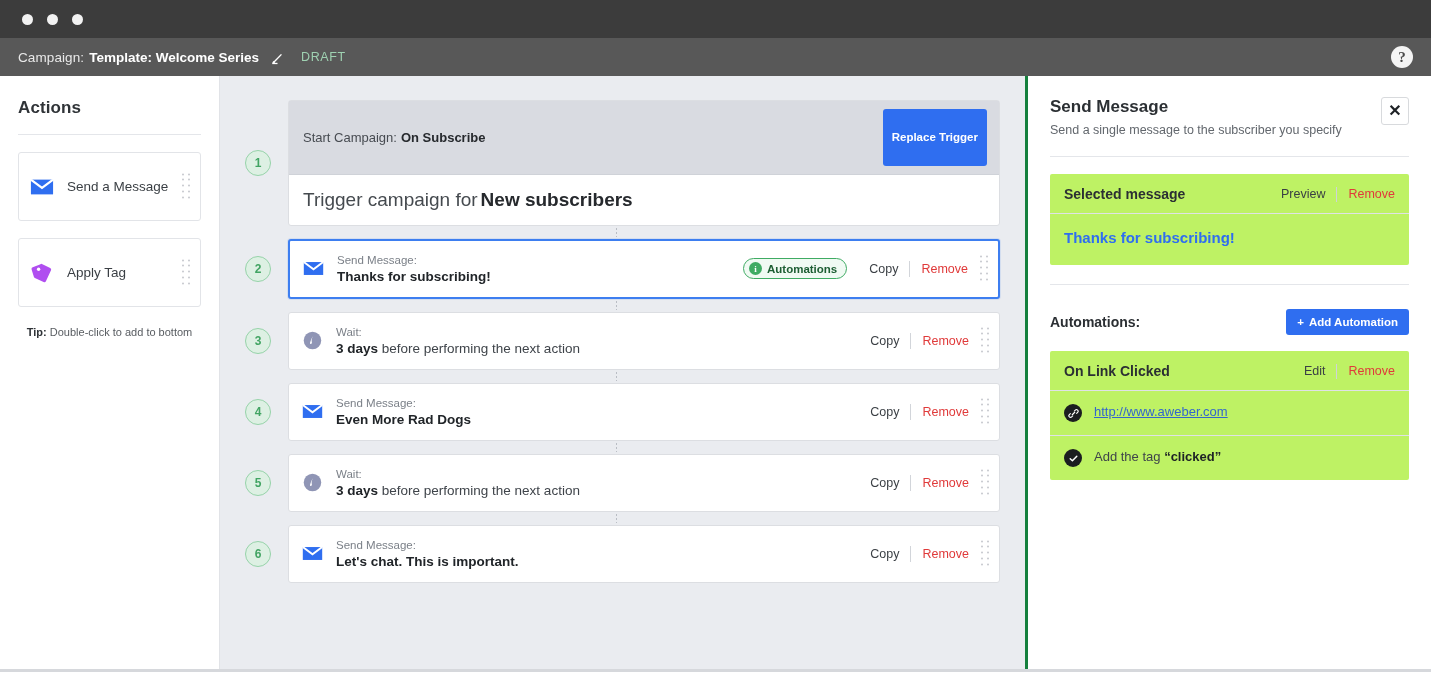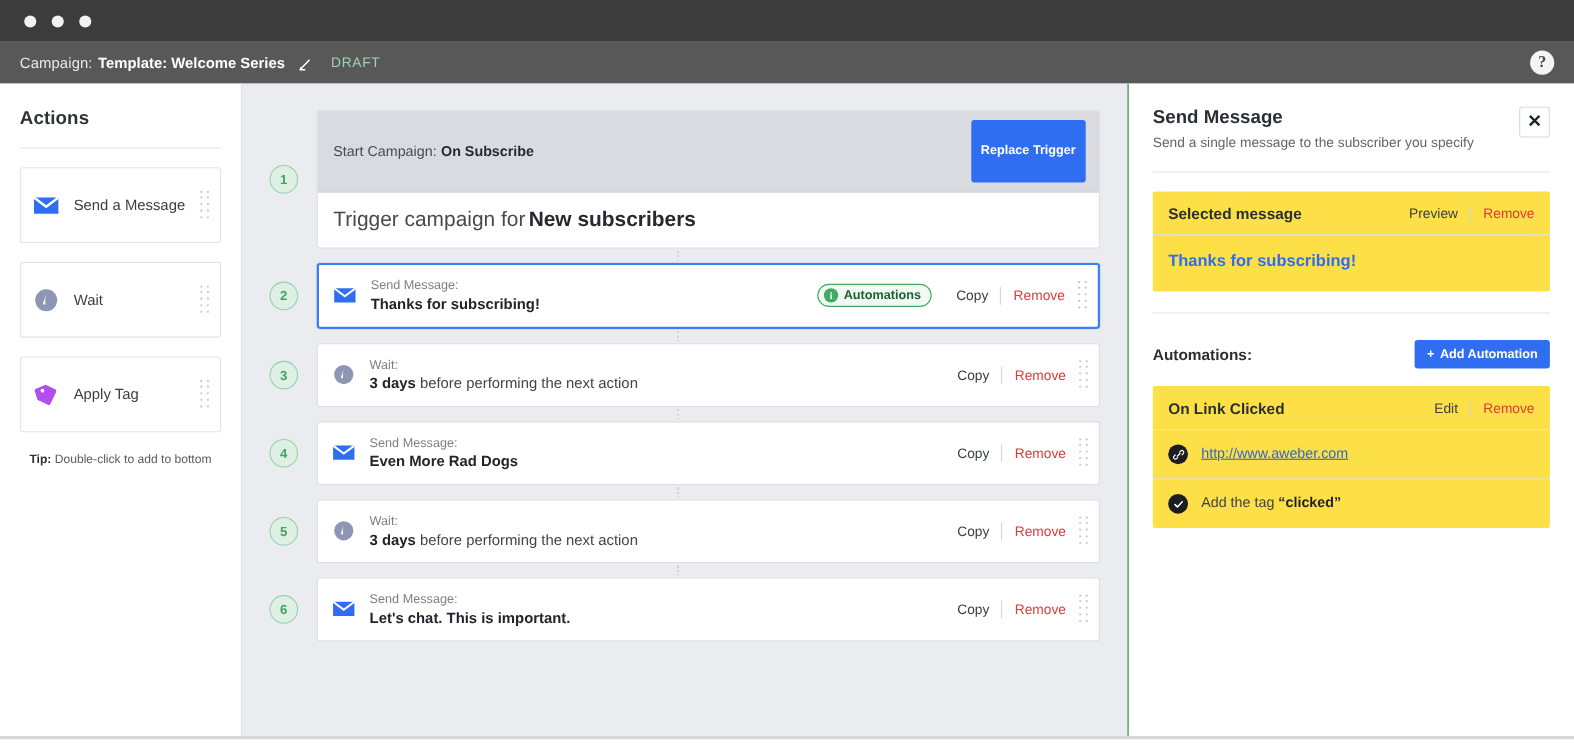--- a/index.html
+++ b/index.html
@@ -175,36 +175,36 @@
   }
   .connector i {
     position: absolute; left: 328px; top: 2px;
     width: 1px; height: 9px;
     background: repeating-linear-gradient(to bottom, #b9bdc4 0 2px, transparent 2px 4px);
   }
 
   
   .side {
     width: 406px; flex: 0 0 406px; background: #ffffff;
-    border-left: 1px solid #15803d;
+    border-left: 3px solid #15803d;
     padding: 21px 22px 0 22px; position: relative;
   }
   .side-head { display: flex; align-items: flex-start; }
   .side-title { font-size: 17px; font-weight: bold; color: #2b2f33; }
   .side-sub { font-size: 12.5px; color: #62676d; margin-top: 5px; line-height: 1.3; }
   .closebtn {
     margin-left: auto; width: 28px; height: 28px;
     border: 1px solid #d8dadd; border-radius: 3px; background: #fff;
     display: flex; align-items: center; justify-content: center;
     font-size: 16px; font-weight: bold; color: #1d2125; line-height: 1;
   }
   .side-divider { height: 1px; background: #e4e6ea; margin: 18px 0 0 0; }
 
   .panel-box {
-    background: #fde047; border-radius: 2px; margin-top: 17px;
+    background: #bef264; border-radius: 2px; margin-top: 17px;
   }
   .panel-box-head {
     display: flex; align-items: center; padding: 12px 14px 11px 14px;
     border-bottom: 1px solid #dfe2e6;
   }
   .panel-box-title { font-size: 14px; font-weight: bold; color: #2b2f33; }
   .pb-actions { margin-left: auto; display: flex; align-items: center; }
   .pb-link { font-size: 12.5px; color: #3a3f44; }
   .pb-link.danger { color: #e03a3a; }
   .pb-sep { width: 1px; height: 15px; background: #cfd3d8; margin: 0 11px; }
@@ -283,41 +283,20 @@
             <i></i>
             <i></i>
             <i></i>
             <i></i>
             <i></i>
             <i></i>
             <i></i>
         </span>
       </div>
 
-      <div class="action-card">
-        <span class="ico">
-          <svg class="ico" viewBox="0 0 24 24">
-            <circle cx="12" cy="12" r="10" fill="#8f95b5"></circle>
-            <path d="M13.4 5.6 C11.3 8.2 10.6 11.6 11.3 14.4 C11.5 15.4 10.6 16.2 9.8 15.9 C9.1 15.6 9 14.9 9.3 14.2 C10.3 11.2 11.3 8.1 13.4 5.6 Z" fill="#ffffff"></path>
-          </svg>
-        </span>
-        <span class="action-label">Wait</span>
-        <span class="grip">
-          <i></i>
-            <i></i>
-            <i></i>
-            <i></i>
-            <i></i>
-            <i></i>
-            <i></i>
-            <i></i>
-            <i></i>
-            <i></i>
-        </span>
-      </div>
 
       <div class="action-card">
         <span class="ico">
           <svg class="ico" viewBox="0 0 24 24">
             <path d="M14.6 3.2 L21.4 10 A1.8 1.8 0 0 1 21.4 12.5 L12.9 21 A1.8 1.8 0 0 1 10.4 21 L3.6 14.2 A1.8 1.8 0 0 1 3.1 12.9 L3.4 5.2 A1.8 1.8 0 0 1 5.2 3.5 L13 3.2 Z" fill="#b04ef0" transform="rotate(-20 12 12)"></path>
             <circle cx="8.6" cy="8.2" r="1.7" fill="#ffffff"></circle>
           </svg>
         </span>
         <span class="action-label">Apply Tag</span>
         <span class="grip">

